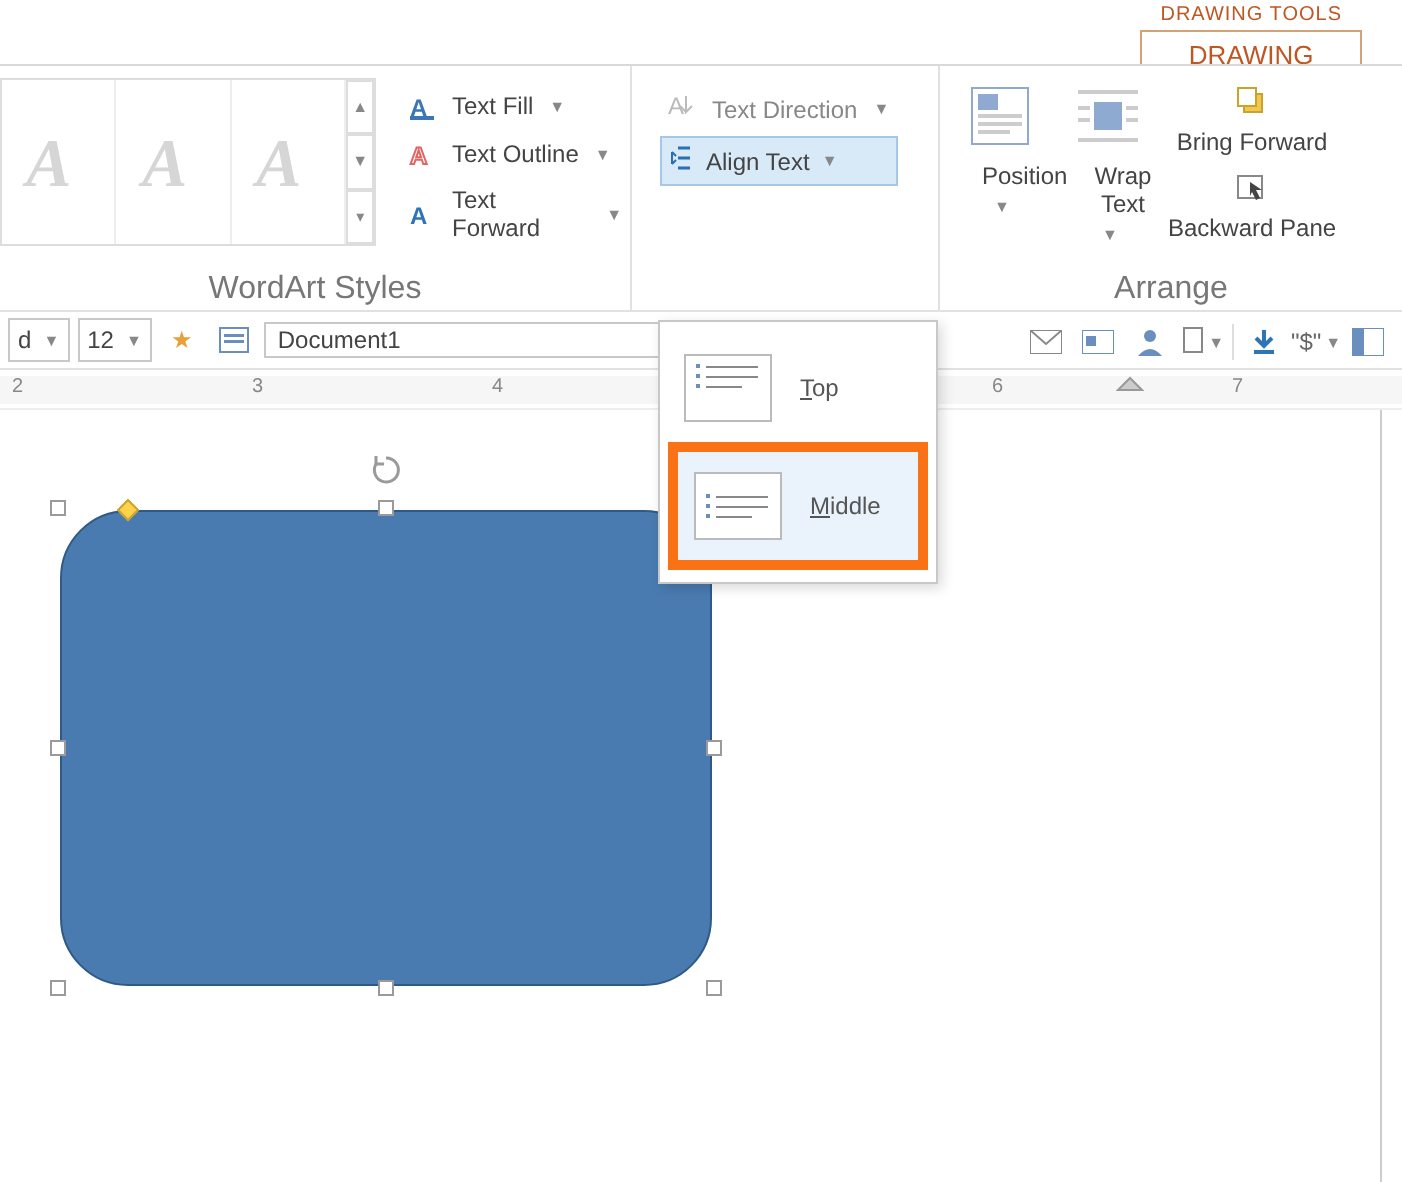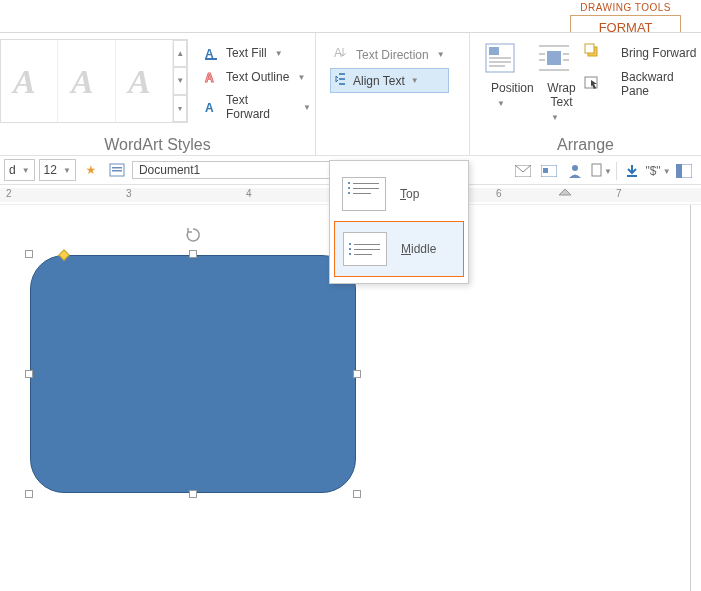--- a/index.html
+++ b/index.html
@@ -29,25 +29,25 @@
   .align-btn { display:flex; align-items:center; gap:4px; padding:3px 4px; border:1px solid #a5c8e8; background:#d8e9f8; color:#444;}
   .align-btn .ic { color:#2a6fb0;}
   
   .arrangeg { left:470px; width:231px; border-right:none;}
   .big-btn { position:absolute; top:8px; width:48px; text-align:center;}
   .big-btn .bic { width:34px; height:34px; margin:0 auto 6px; display:flex; align-items:center; justify-content:center;}
   .big-btn .lbl { font-size:12px; color:#444;margin-left:15px;}
   .position-btn { left:6px;}
   .wrap-btn { left:60px;}
   .arr-list { position:absolute; left:112px; top:6px;}
-  .arr-cmd { display:flex; align-items:center; gap:21px; padding:4px 2px; color:#444;}
+  .arr-cmd { display:flex; align-items:center; gap:2px; padding:4px 2px; color:#444;flex-direction:column;}
   
   .dropdown { position:absolute; left:329px; top:160px; width:140px; background:#fff; border:1px solid #c8c8c8; box-shadow:2px 2px 6px rgba(0,0,0,0.15); padding:6px 4px; z-index:50;}
   .dd-item { display:flex; align-items:center; gap:14px; padding:10px 8px; }
-  .dd-item.sel { border:1px solid #f97316; background:#eaf3fb;}
+  .dd-item.sel { border:5px solid #f97316; background:#eaf3fb;}
   .dd-ic { width:44px; height:34px; border:1px solid #bbb; display:flex; flex-direction:column; justify-content:center; padding:4px 5px; gap:3px; background:#fff;}
   .dd-ic.top-a { justify-content:flex-start;}
   .dd-ic.bot-a { justify-content:flex-end;}
   .line { height:1px; background:#888; }
   .bul { display:flex; align-items:center; gap:3px;}
   .dot { width:2px;height:2px;background:#6a8fbf;}
   .dd-lbl { color:#555;}
   .dd-lbl u { text-decoration:underline;}
   
   .quickbar { position:absolute; left:0; top:155px; right:0; height:30px; border-top:1px solid #e1e1e1; border-bottom:1px solid #e1e1e1; display:flex; align-items:center; padding:0 4px; gap:4px; background:#fff;}
@@ -76,21 +76,21 @@
   .h-sw { left:-5px; bottom:-5px;}
   .rot { position:absolute; left:50%; top:-28px; margin-left:-8px; color:#9a9a9a;}
   .adj { position:absolute; left:30px; top:-4px; width:8px; height:8px; background:#ffd24d; border:1px solid #caa32b; transform:rotate(45deg);}
 </style>
 </head>
 <body>
 
 <div class="top">
   <div class="drawing-tools-tab">
     <div class="drawing-tools-label">DRAWING TOOLS</div>
-    <div class="format-tab">FORMAT</div>
+    <div class="format-tab">DRAWING</div>
   </div>
 </div>
 
 <div class="ribbon">
 
   <div class="group wordart">
     <div class="wa-gallery">
       <div class="wa-item">
           <svg width="40" height="40">
             <text x="4" y="32">A</text>

